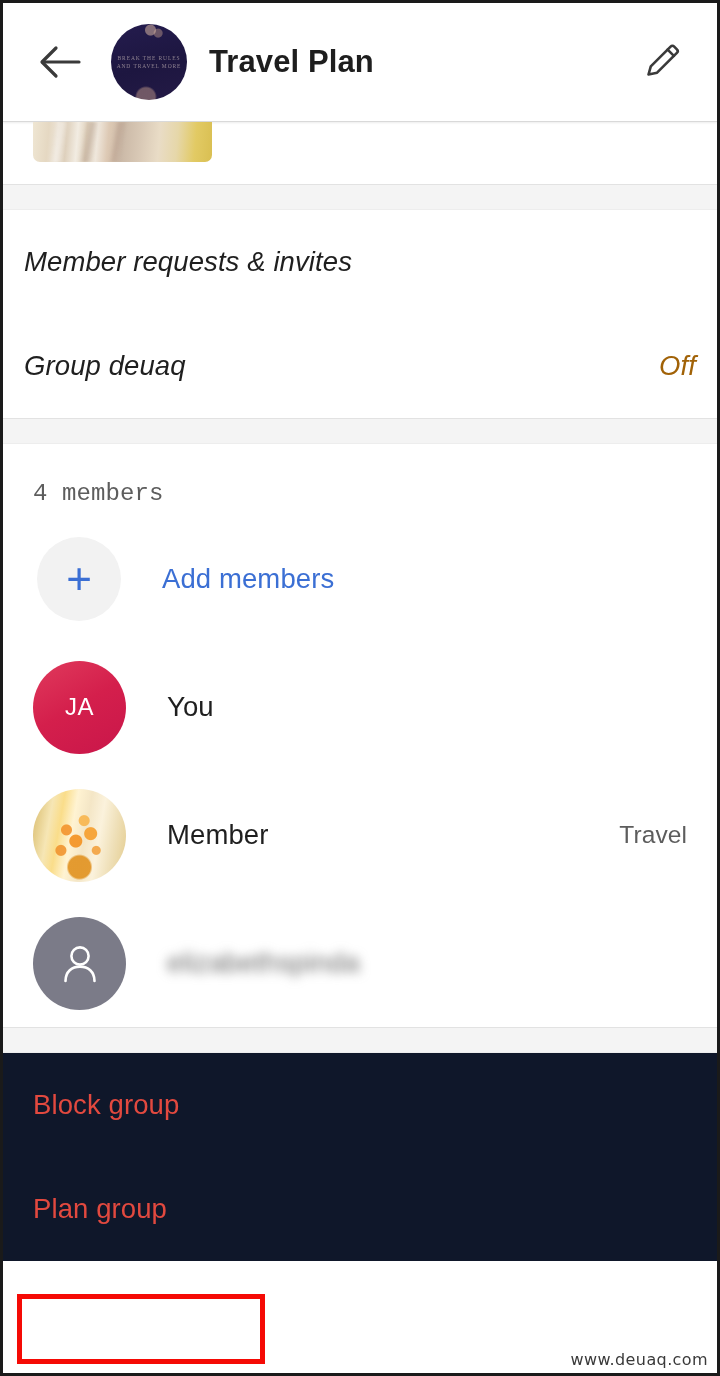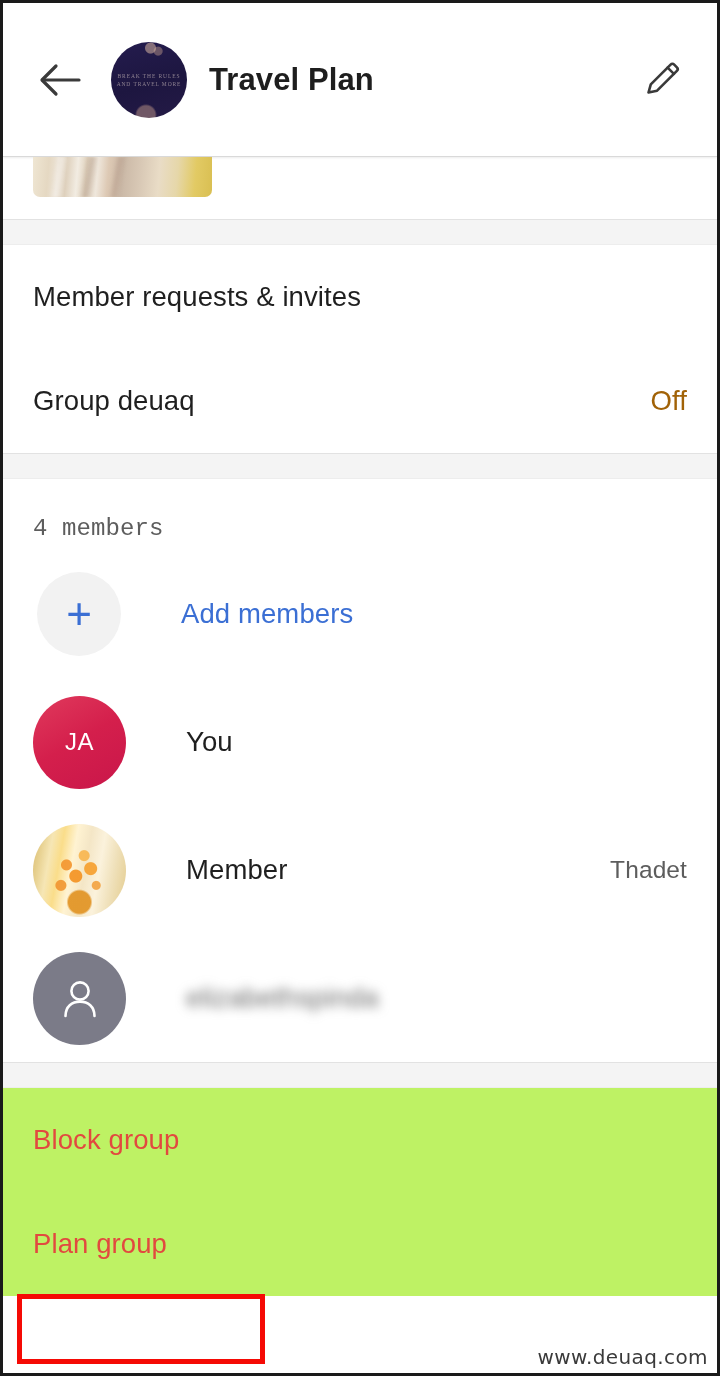--- a/index.html
+++ b/index.html
@@ -17,21 +17,21 @@
     width: 720px;
     height: 1376px;
     background: #ffffff;
     border: 3px solid #1a1a1a;
     overflow: hidden;
   }
 
   
   .appbar {
     position: relative;
-    height: 154px;
+    height: 119px;
     background: #ffffff;
     display: flex;
     align-items: center;
     padding: 0 26px 0 30px;
     border-bottom: 1px solid #d9d9d9;
     box-shadow: 0 1px 2px rgba(0,0,0,.08);
   }
   .back-btn {
     width: 54px; height: 54px;
     display: flex; align-items: center; justify-content: center;
@@ -132,24 +132,25 @@
     border-top: 1px solid #e2e2e2;
     border-bottom: 1px solid #ededed;
   }
 
   
   .section { background: #ffffff; }
 
   .row {
     display: flex;
     align-items: center;
-    padding: 0 30px;
+    padding: 0 21px;
     min-height: 104px;
     background: #ffffff;
     cursor: pointer;
+    font-style: italic;
   }
   .row-label {
     font-size: 27.5px;
     color: #1f1f1f;
     letter-spacing: .1px;
   }
   .row-spacer { flex: 1 1 auto; }
   .row-value {
     font-size: 27.5px;
     color: #a16207;
@@ -214,21 +215,21 @@
         #d9b96f 0%, #e6cf8d 10%, #f6e6b5 20%,
         #fadd8a 30%, #fff3d2 42%, #f4e6c6 55%,
         #fbf2dc 68%, #efe0b9 82%, #e3cb8c 100%);
   }
   .avatar.person {
     background: #7b7b88;
   }
   .avatar.person svg { display: block; }
 
   .member-name {
-    margin-left: 60px;
+    margin-left: 41px;
     font-size: 27.5px;
     color: #1f1f1f;
     letter-spacing: .1px;
   }
   .member-name.link {
     color: #3b6fd4;
   }
   .member-name.blurred {
     color: #6b6b6b;
     filter: blur(5.5px);
@@ -240,21 +241,21 @@
     color: #5d5d5d;
     letter-spacing: .1px;
   }
 
   
   .danger-row {
     display: flex;
     align-items: center;
     padding: 0 30px;
     height: 104px;
-    background: #bef264;
+    background: #0f172a;
     cursor: pointer;
   }
   .danger-label {
     font-size: 27.5px;
     color: #e2493f;
     letter-spacing: .1px;
   }
 
   
   .annotation-box {
@@ -264,21 +265,21 @@
     width: 248px;
     height: 70px;
     border: 5px solid #f50a05;
     pointer-events: none;
   }
 
   .watermark {
     position: absolute;
     right: 9px;
     bottom: 4px;
-    font-size: 20px;
+    font-size: 16px;
     color: #3a3a3a;
     font-family: "DejaVu Sans", sans-serif;
     letter-spacing: .4px;
   }
 </style>
 </head>
 <body>
 
 <div id="screen">
 
@@ -344,21 +345,21 @@
     </div>
 
     <div class="member-row">
       <div class="avatar initials">JA</div>
       <div class="member-name">You</div>
     </div>
 
     <div class="member-row">
       <div class="avatar photo-flowers"></div>
       <div class="member-name">Member</div>
-      <div class="member-role">Thadet</div>
+      <div class="member-role">Travel</div>
     </div>
 
     <div class="member-row">
       <div class="avatar person">
         <svg width="52" height="52" viewBox="0 0 52 52" fill="none">
           <circle cx="26" cy="19" r="8.6" stroke="#ffffff" stroke-width="2.6"></circle>
           <path d="M11.5 44 C11.5 34.5 18 29.6 26 29.6 C34 29.6 40.5 34.5 40.5 44" stroke="#ffffff" stroke-width="2.6" stroke-linecap="round"></path>
         </svg>
       </div>
       <div class="member-name blurred">elizabethspinda</div>

